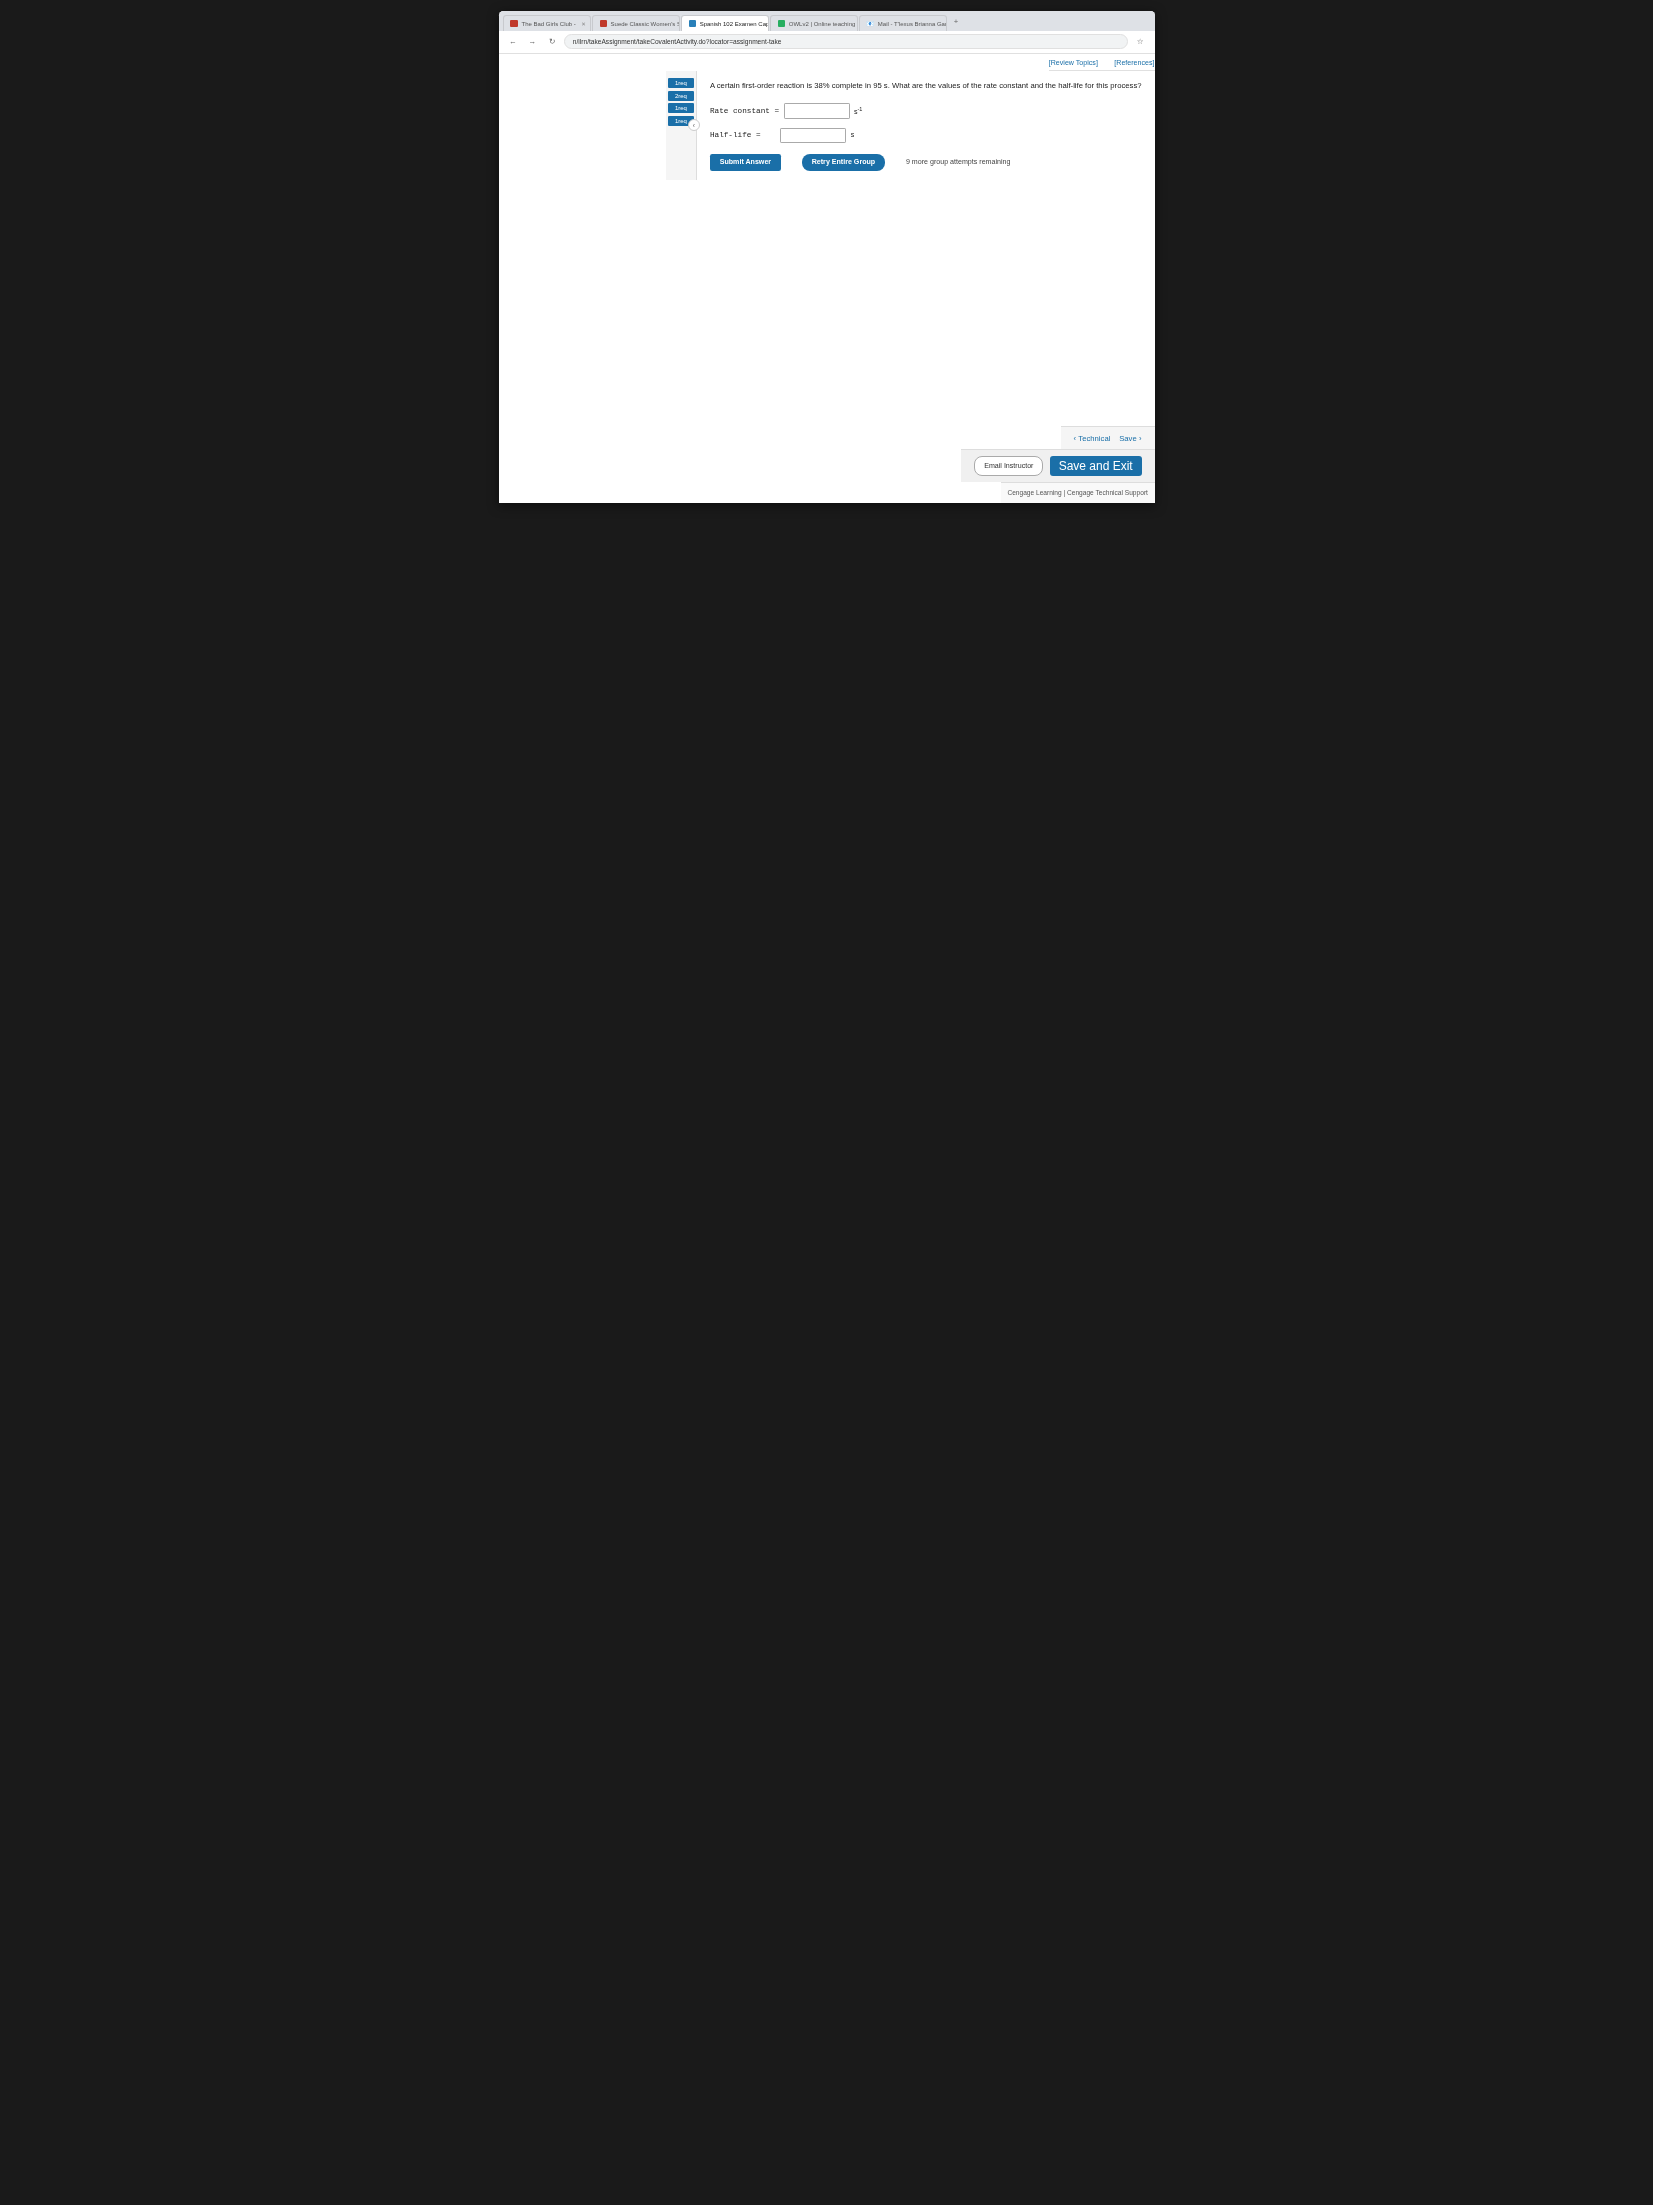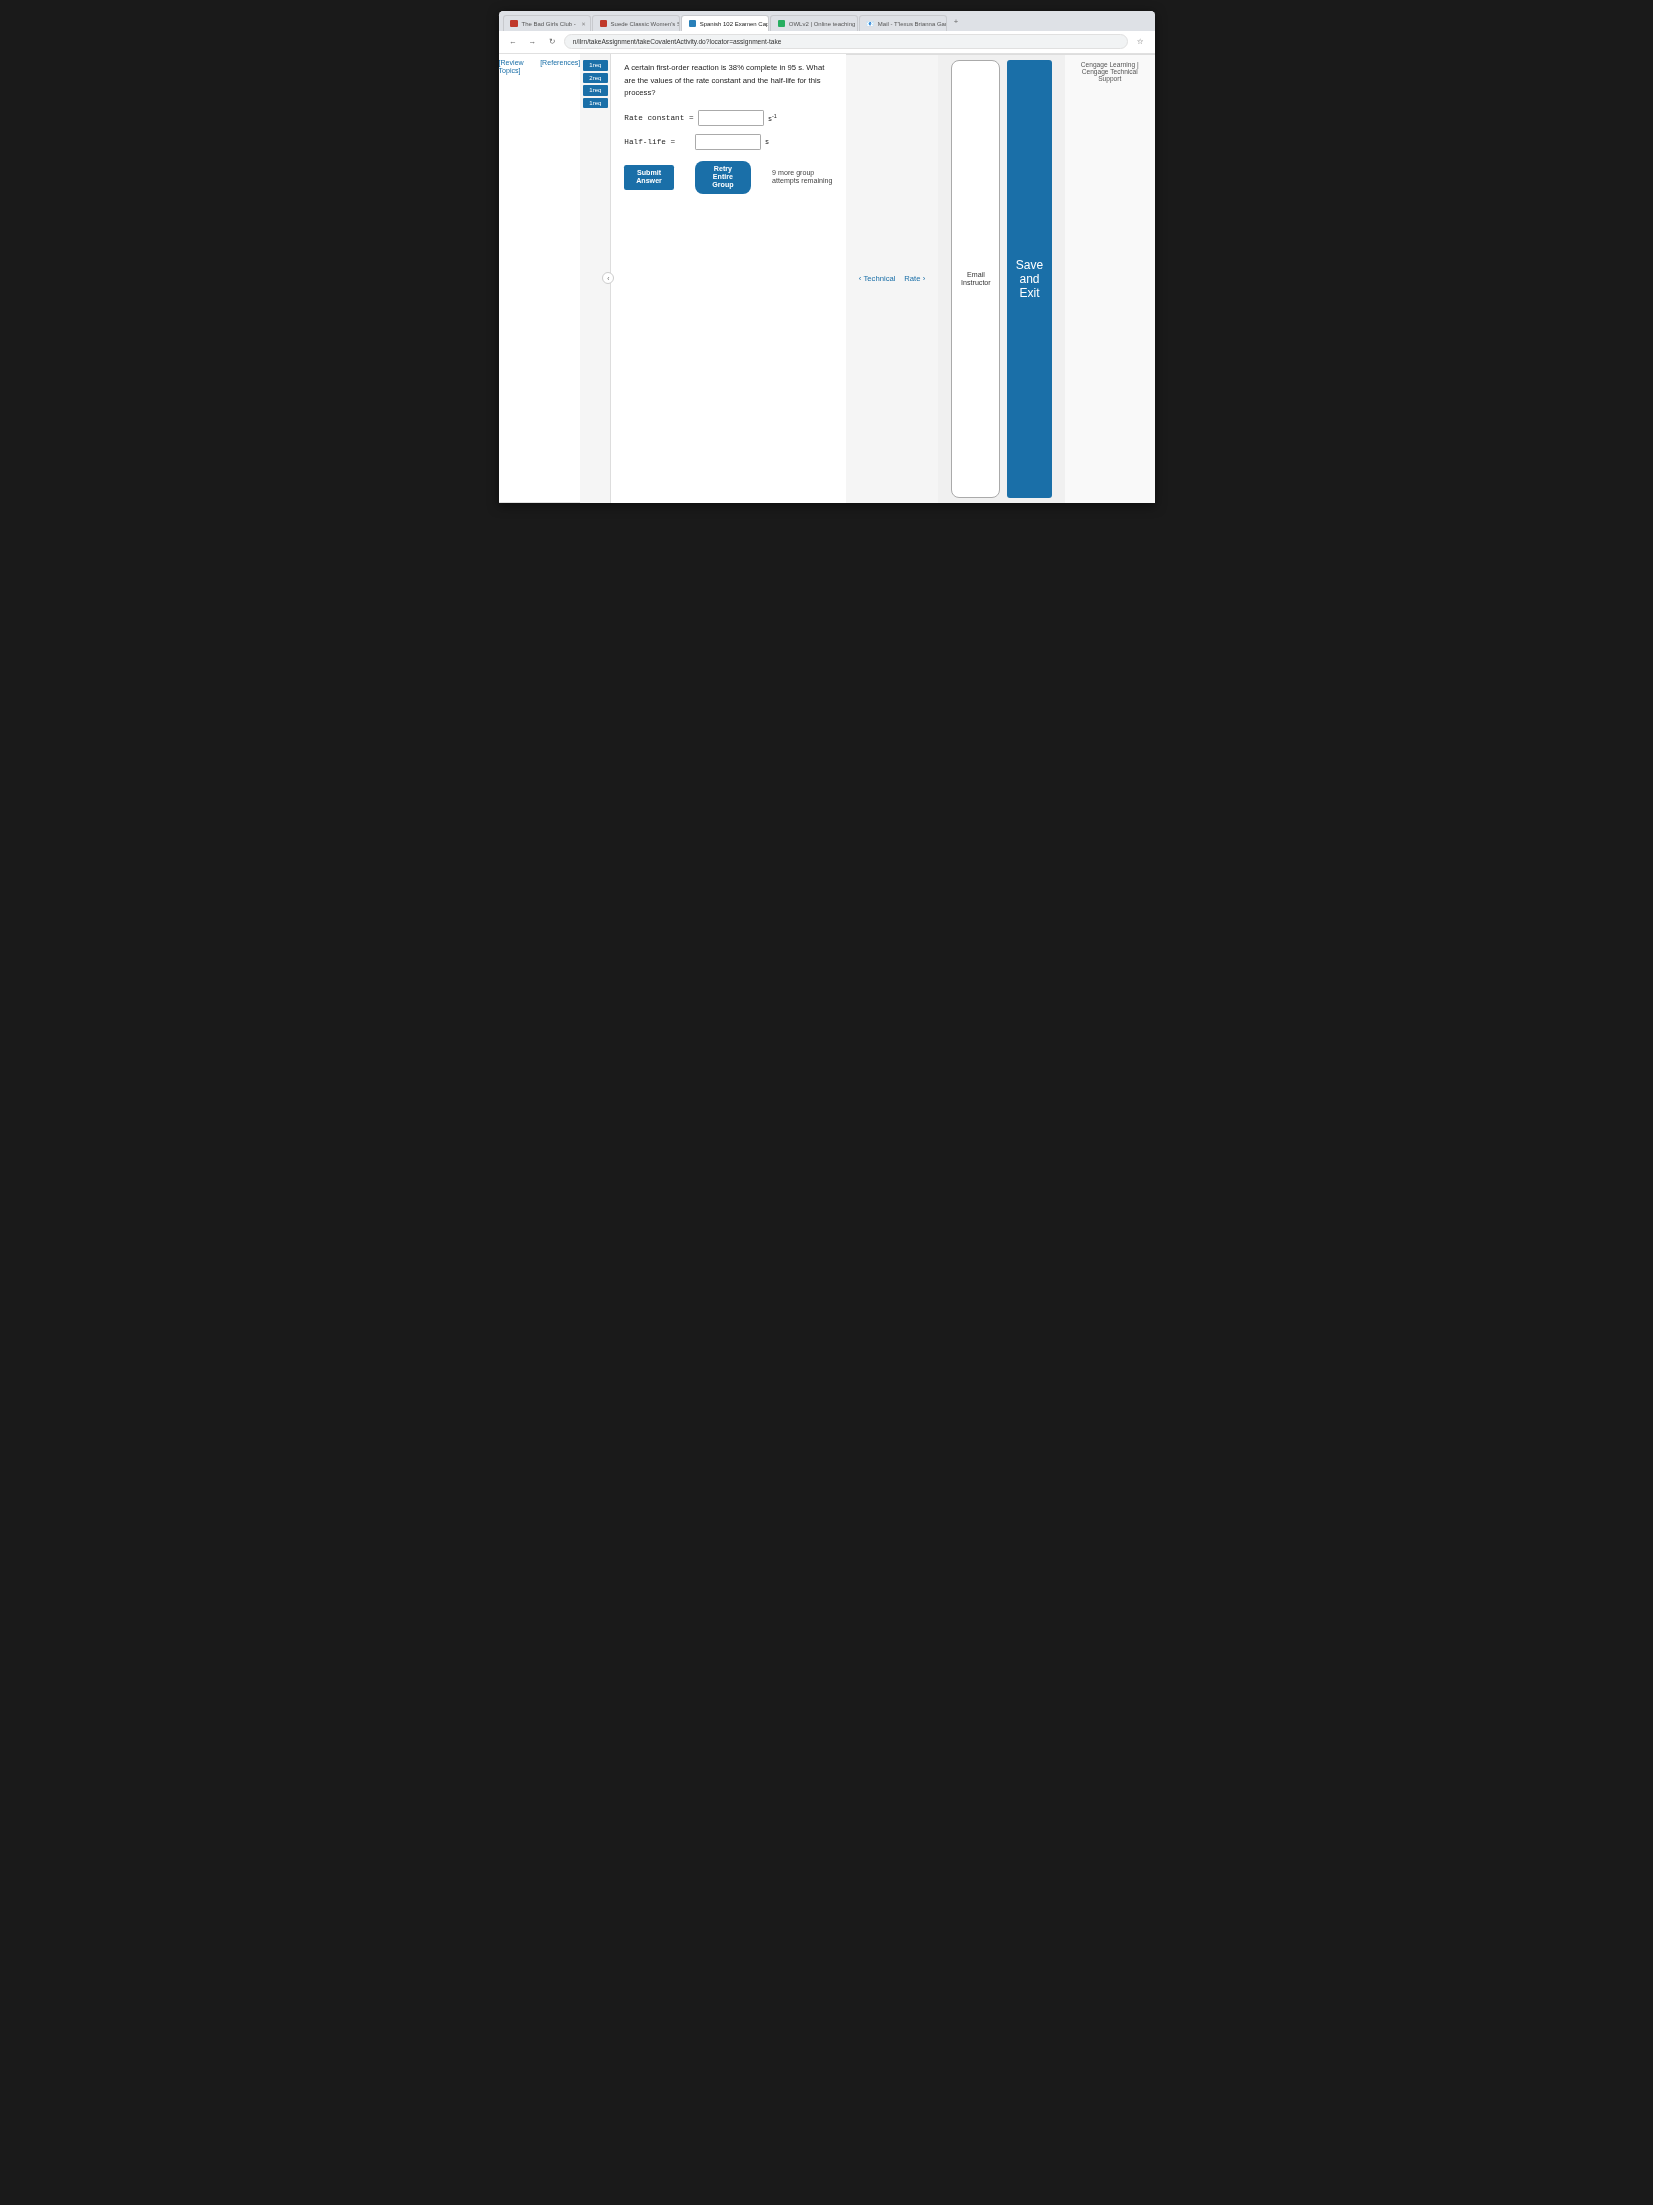--- a/index.html
+++ b/index.html
@@ -103,21 +103,22 @@
       justify-content: center;
       font-size: 7.7px;
       color: #666;
     }
 
     
     .content-area {
       background: #fff;
       flex: 1;
       display: flex;
-      flex-direction: row;
+      flex-direction: column;
+      align-items: flex-end;
     }
 
     
     .top-links {
       display: flex;
       justify-content: center;
       gap: 16.4px;
       padding: 5.5px 0 3.3px 0;
       border-bottom: 0.5px solid #e0e0e0;
       background: #fff;
@@ -433,21 +434,21 @@
     </div>
 
     <div style="flex:1;"></div>
 
     <div class="bottom-nav">
       <button class="nav-btn">
         <span>‹</span>
         <span>Technical</span>
       </button>
       <button class="nav-btn">
-        <span>Rate</span>
+        <span>Save</span>
         <span>›</span>
       </button>
     </div>
 
     <div class="action-row">
       <button class="btn-email">Email Instructor</button>
       <button class="btn-save">Save and Exit</button>
     </div>
 
     <div class="footer">

